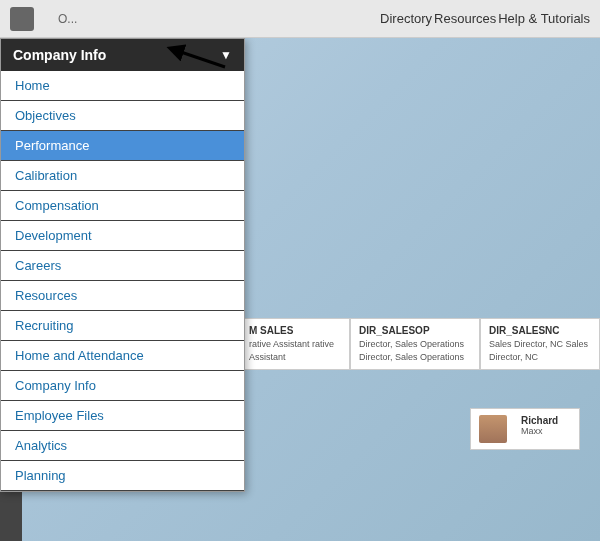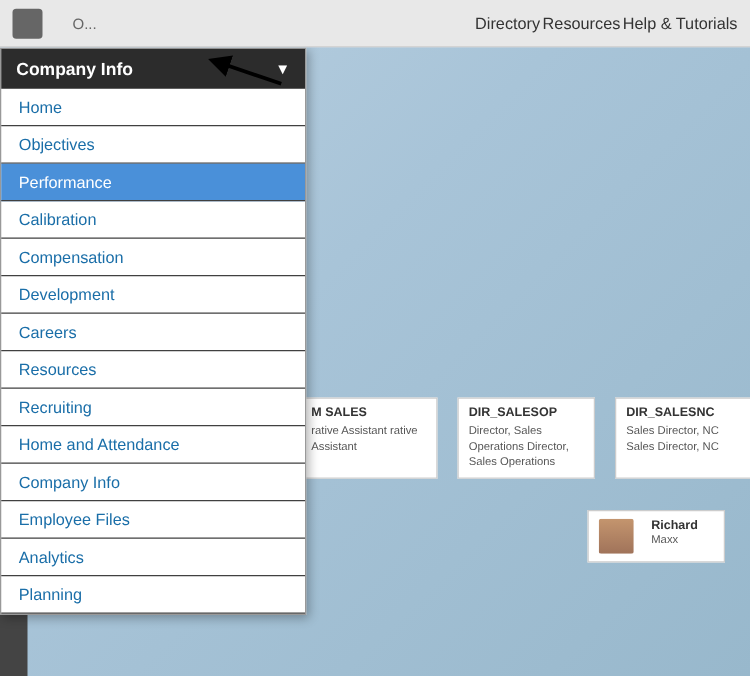--- a/index.html
+++ b/index.html
@@ -53,21 +53,21 @@
       overflow: hidden;
     }
 
     
     .org-area {
       position: absolute;
       top: 280px;
       left: 240px;
       right: 0;
       display: flex;
-      gap: 16px;
+      gap: 0;
     }
 
     .org-card {
       background: white;
       border: 1px solid #ccc;
       padding: 6px 8px;
       font-size: 10px;
       min-width: 110px;
       max-width: 130px;
     }

